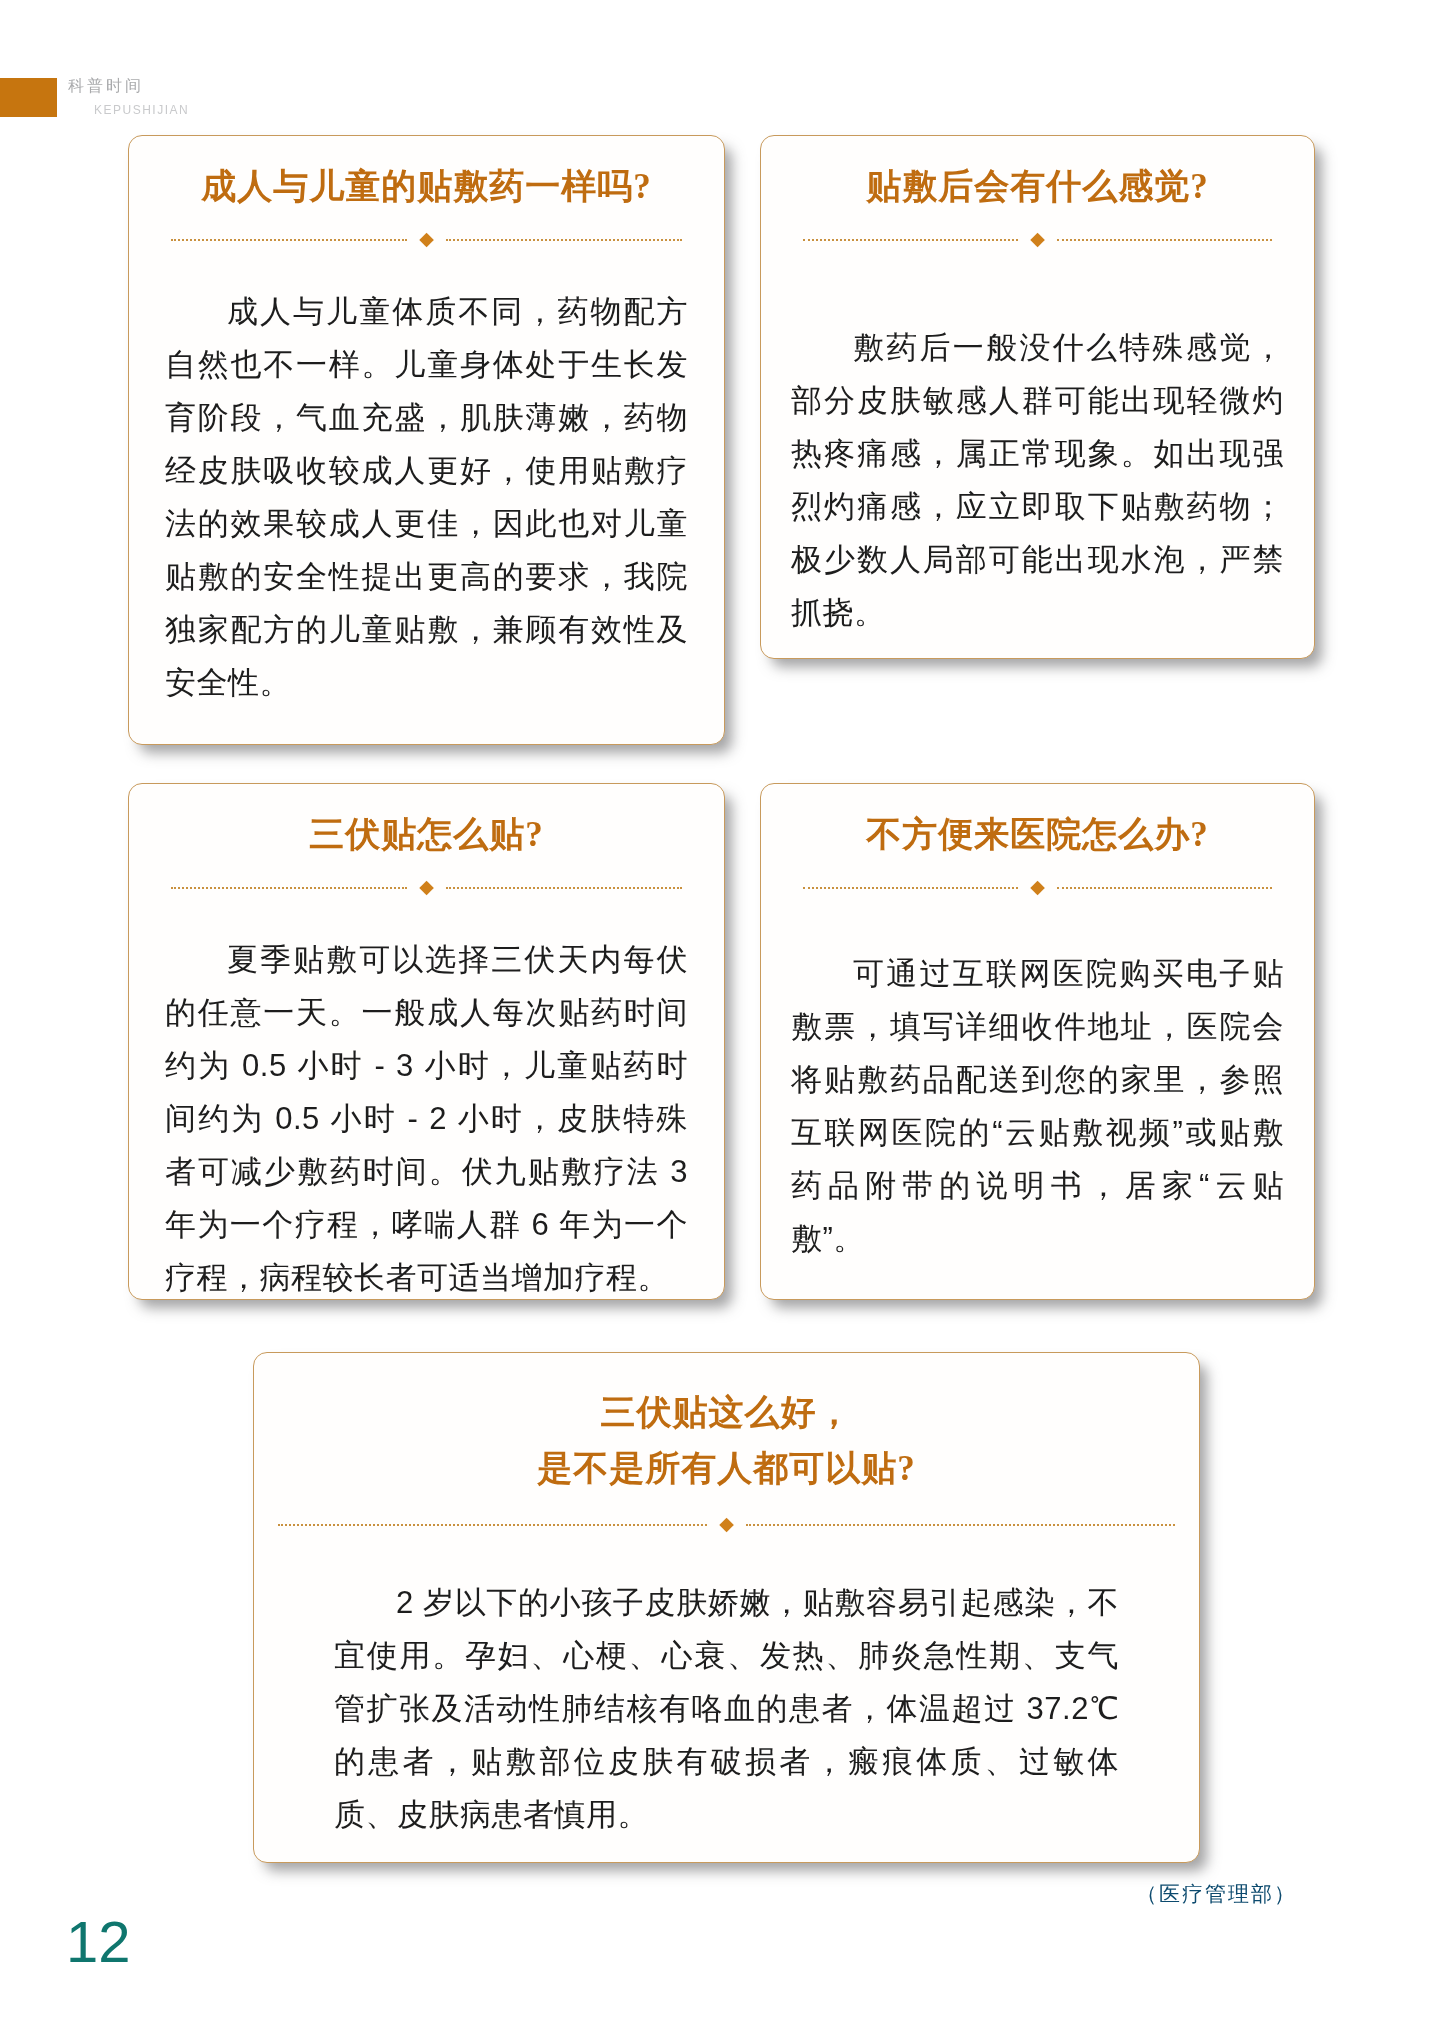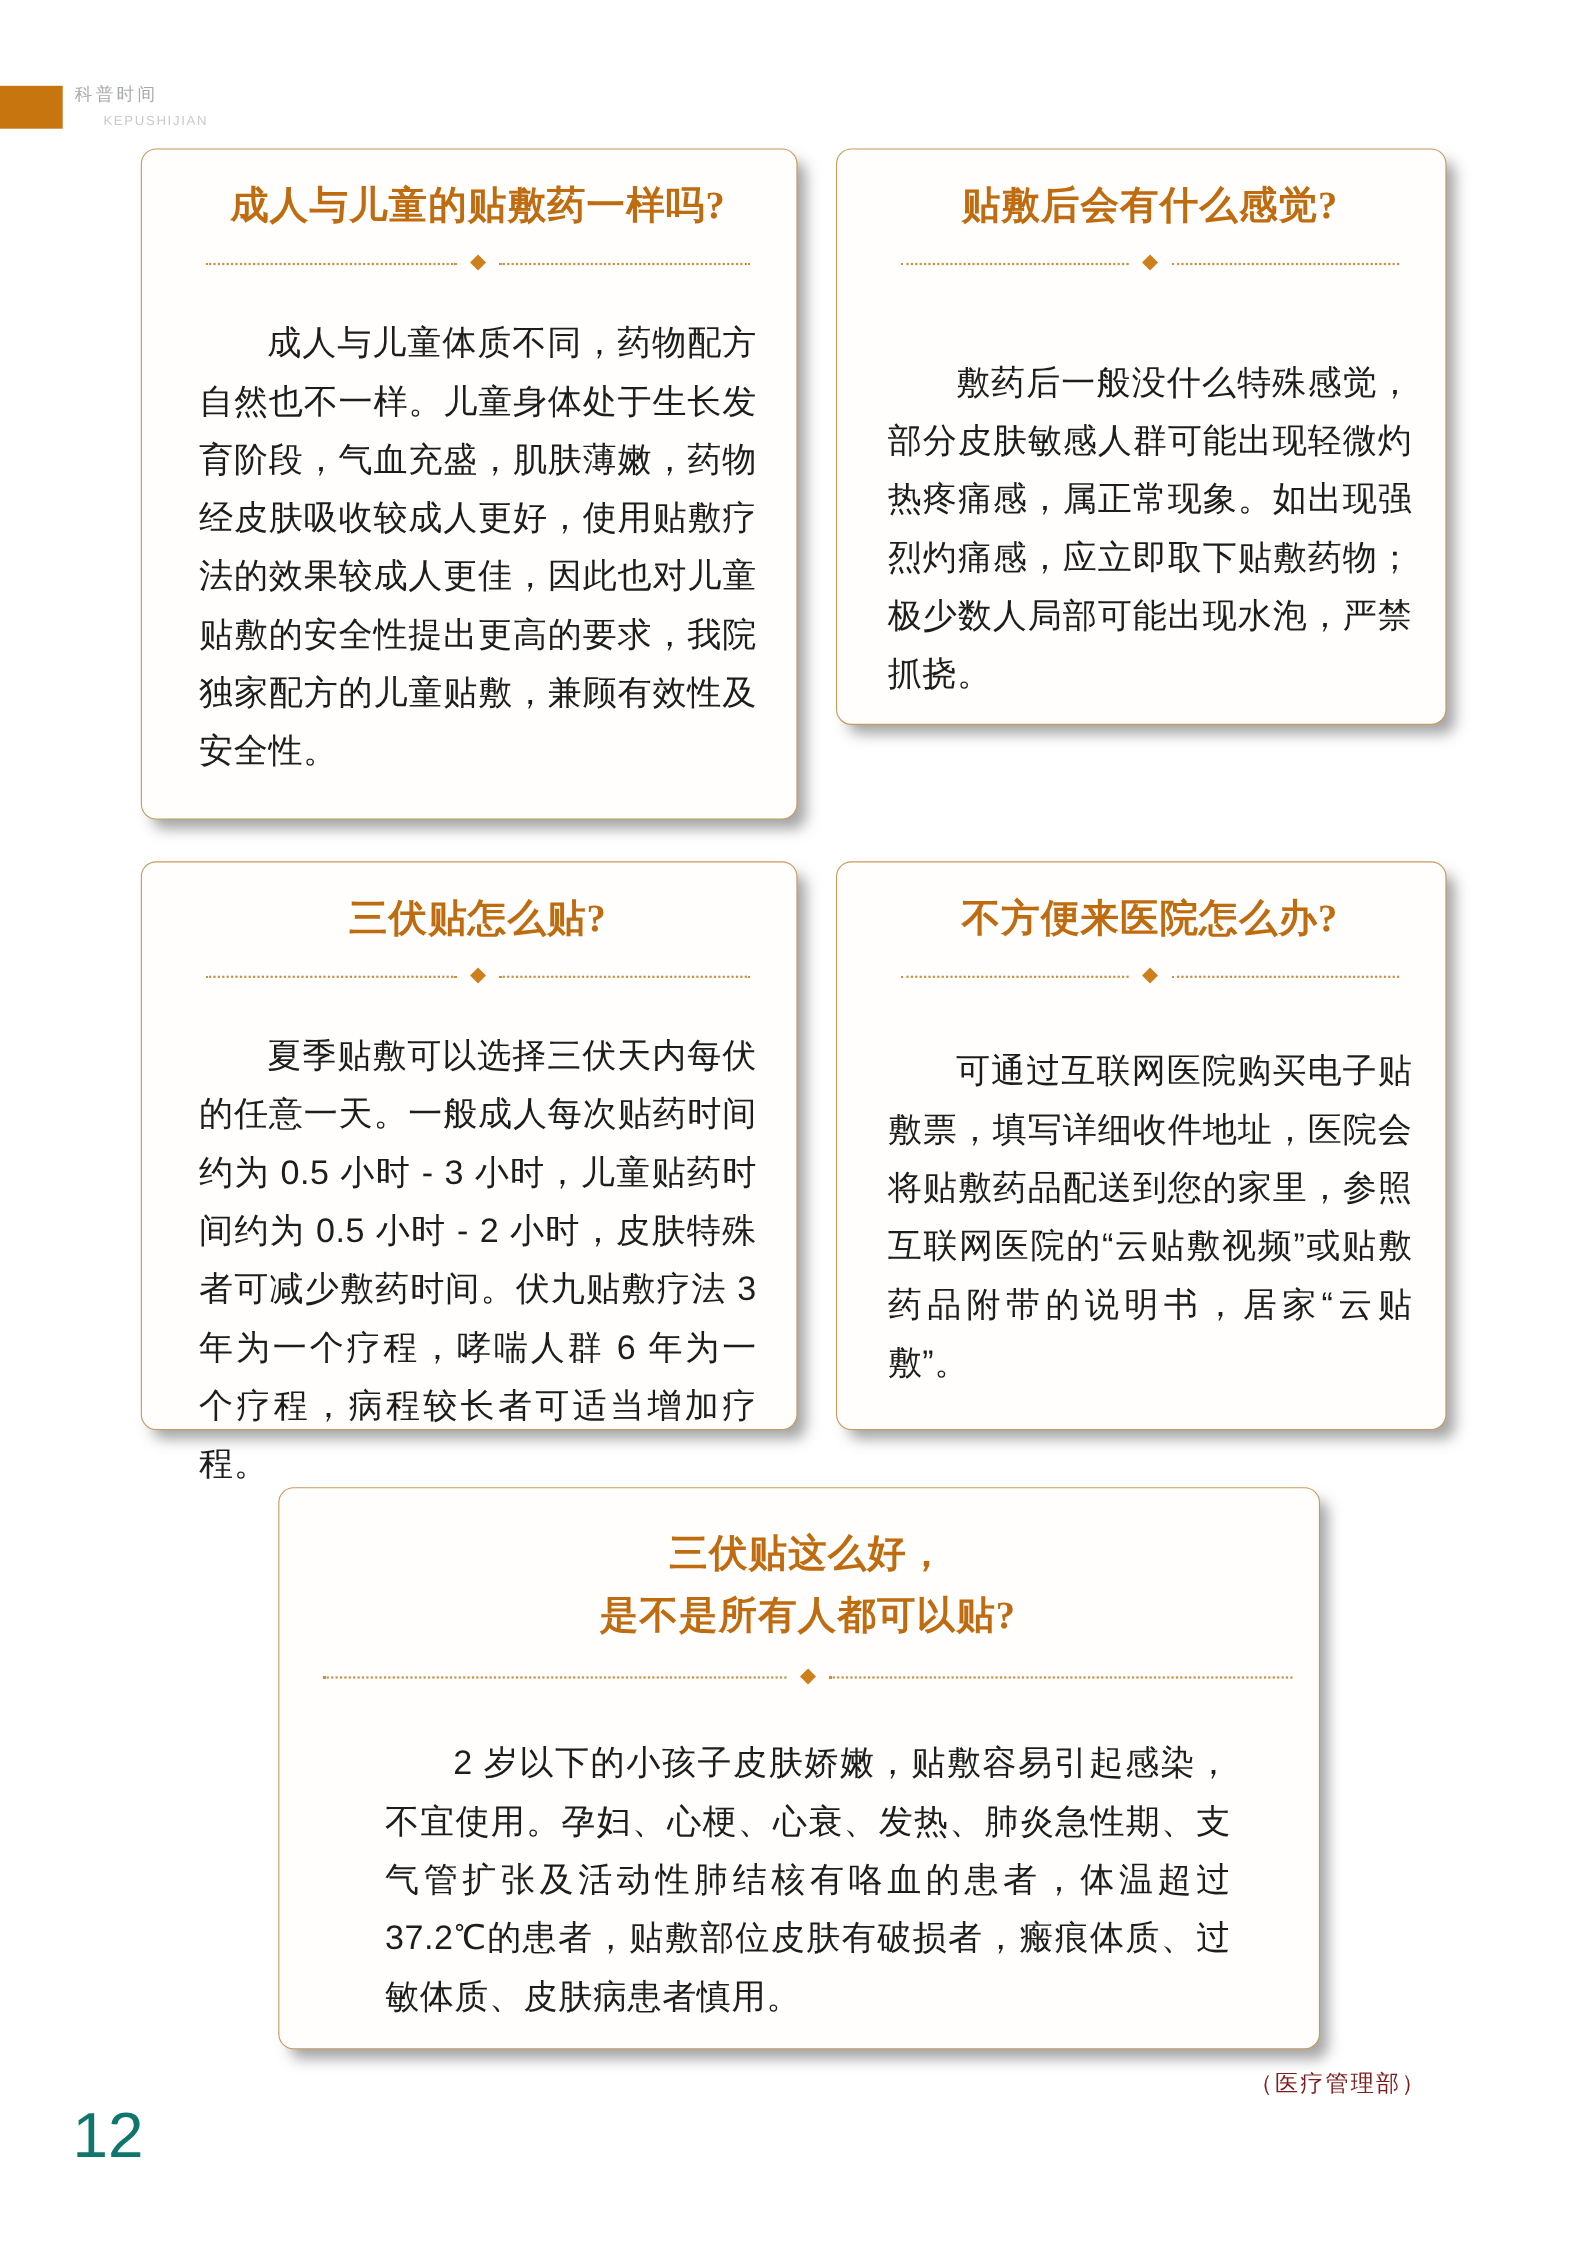--- a/index.html
+++ b/index.html
@@ -28,21 +28,20 @@
   }
 
   
   .card {
     position: absolute;
     background: #fffefd;
     border: 1.5px solid #c89a5c;
     border-radius: 14px;
     box-shadow: 9px 10px 13px -2px rgba(75, 75, 78, 0.5);
     box-sizing: border-box;
-    padding-left: 16px;
   }
   .card-1 { left: 128px; top: 135px;  width: 597px; height: 610px; }
   .card-2 { left: 760px; top: 135px;  width: 555px; height: 524px; }
   .card-3 { left: 128px; top: 783px;  width: 597px; height: 517px; }
   .card-4 { left: 760px; top: 783px;  width: 555px; height: 517px; }
   .card-5 { left: 253px; top: 1352px; width: 947px; height: 511px; }
 
   .card-title {
     margin: 28px 20px 0;
     text-align: center;
@@ -86,21 +85,21 @@
   .card-2 .card-body { margin: 72px 30px 0; }
   .card-4 .card-body { margin: 50px 30px 0; }
   .card-5 .card-body { margin: 42px 80px 0; }
 
   
   .credit {
     position: absolute;
     top: 1880px; right: 144px;
     font-family: "Liberation Serif", serif;
     font-size: 21px;
-    color: #7f1d1d;
+    color: #0c4a6e;
     letter-spacing: 2px;
     text-align: center;
   }
   .page-number {
     position: absolute;
     left: 66px; top: 1908px;
     font-size: 58px;
     color: #0f766e;
     font-family: "Liberation Sans", sans-serif;
   }

